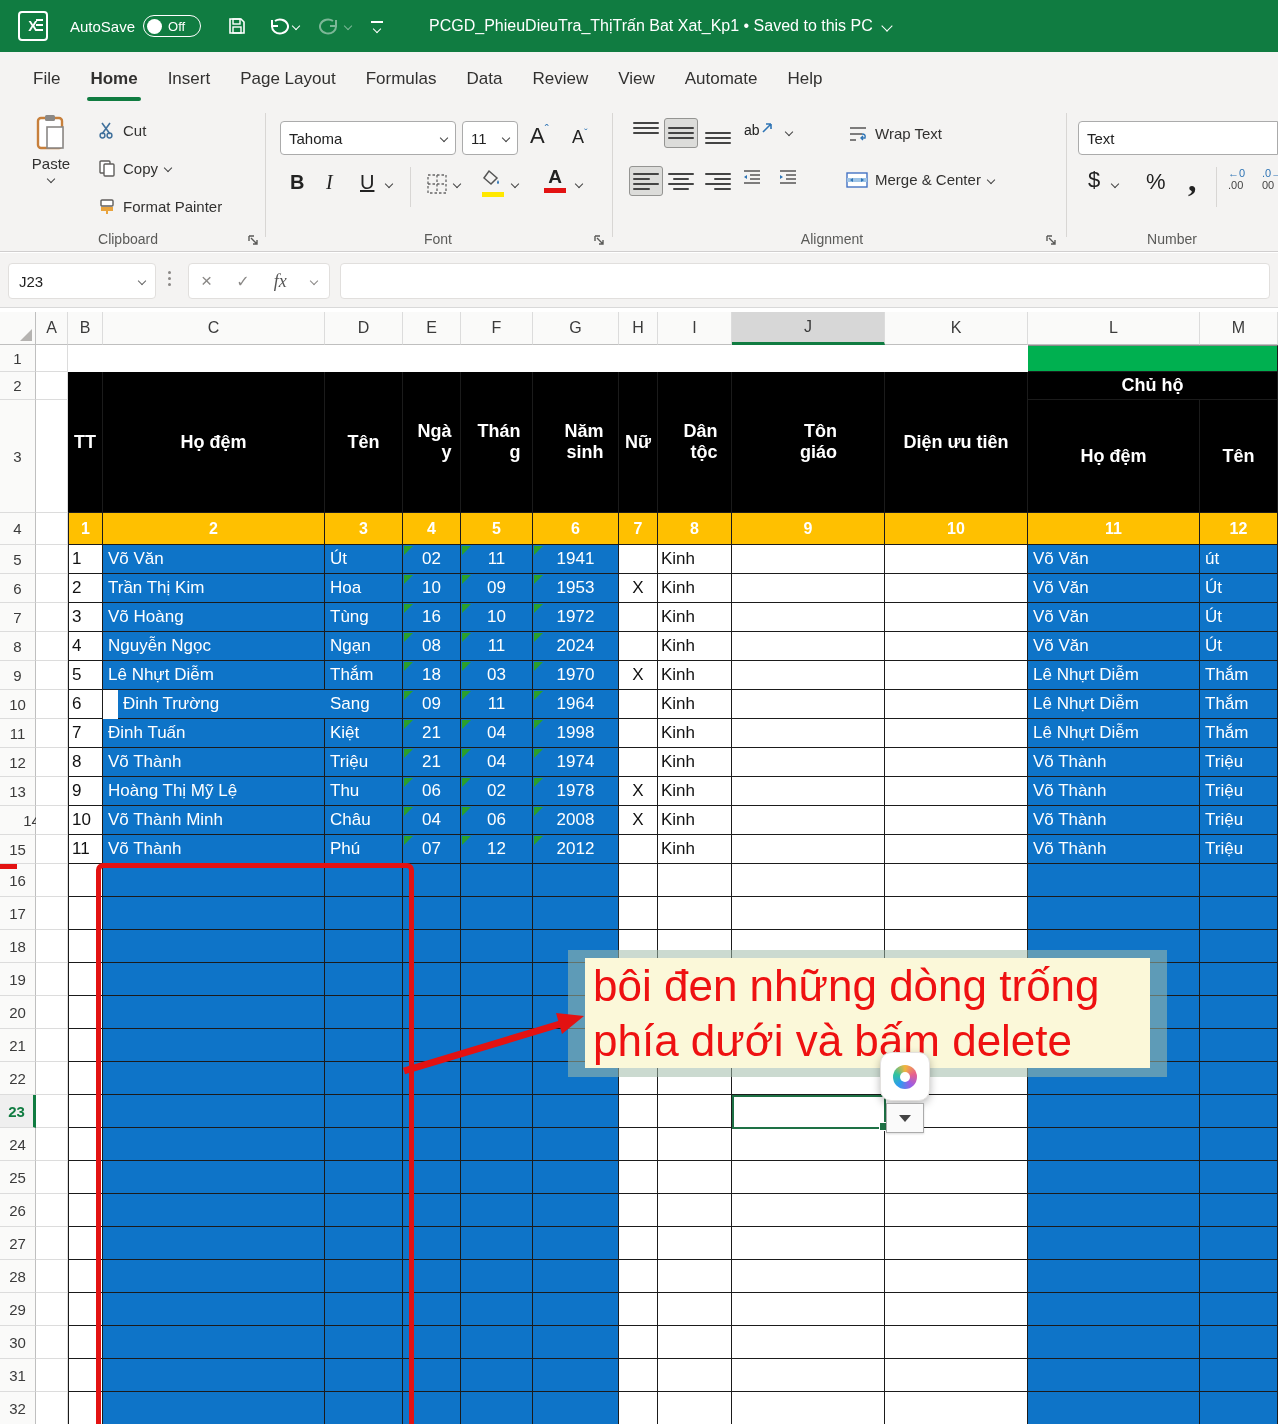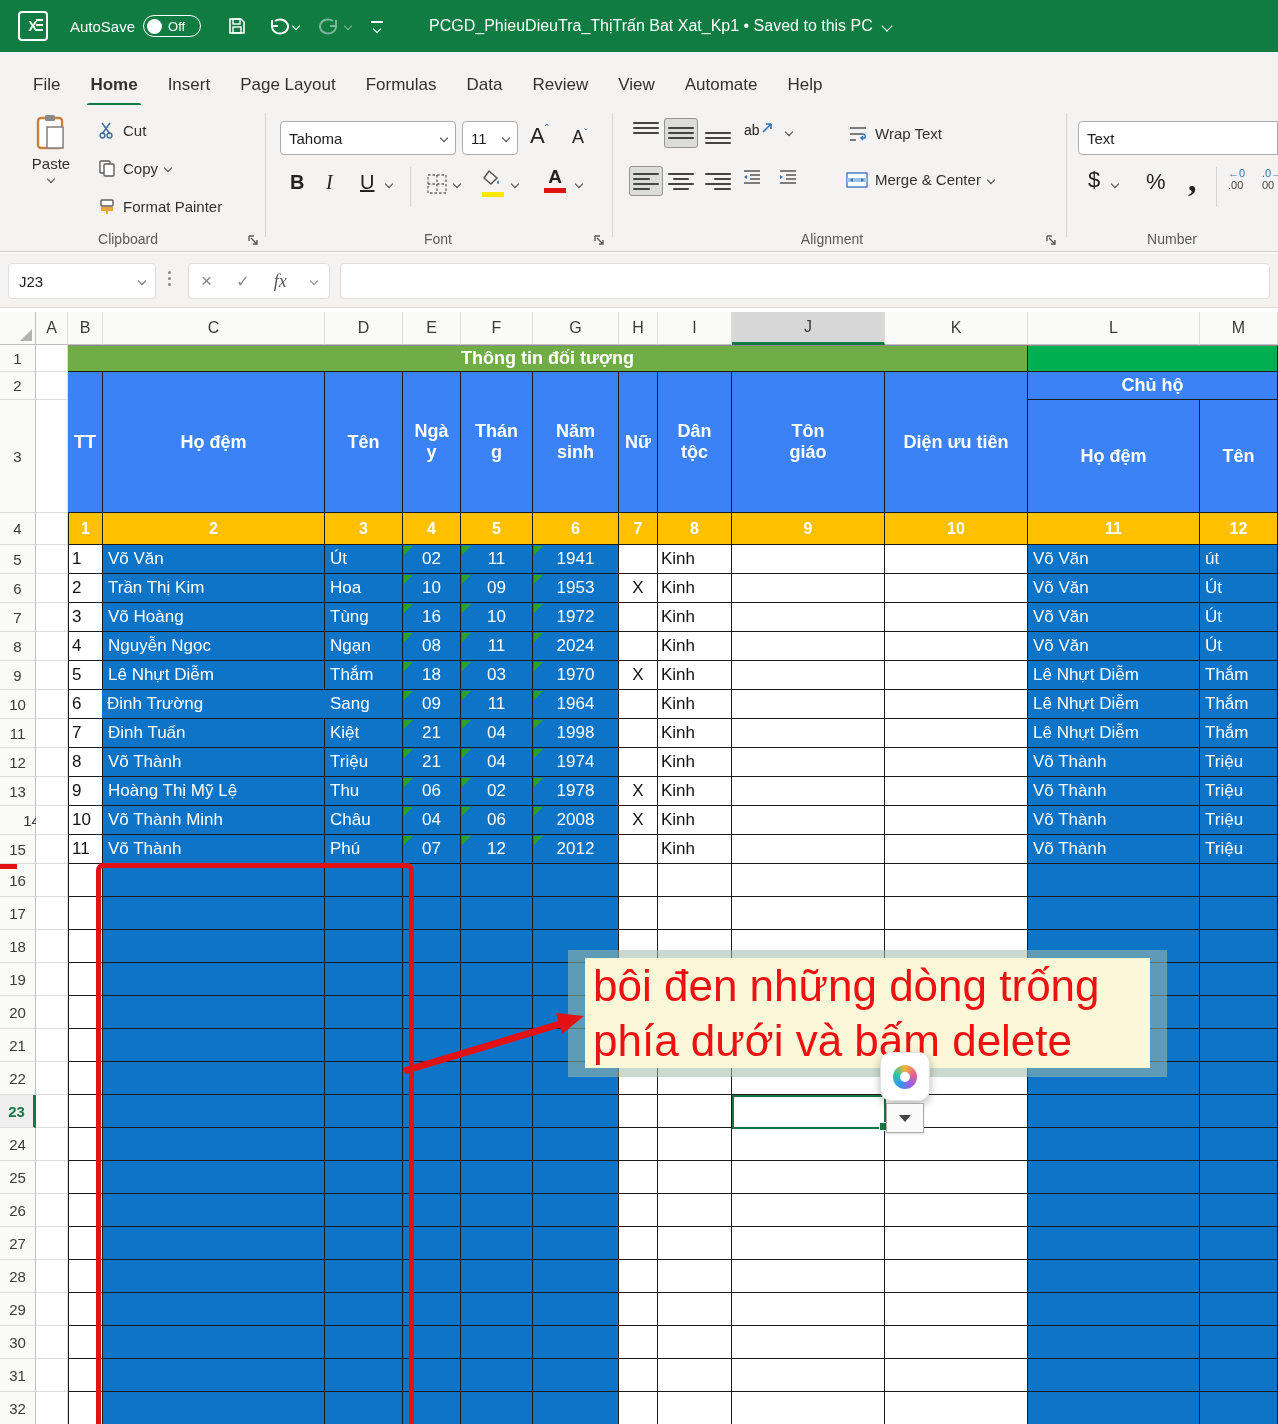--- a/index.html
+++ b/index.html
@@ -15,21 +15,21 @@
   .toggle{width:58px;height:22px;border:1.5px solid #fff;border-radius:12px;display:flex;align-items:center;gap:6px;padding-left:3px;box-sizing:border-box;}
   .knob{width:15px;height:15px;border-radius:50%;background:#fff;}
   .toggle span{font-size:13px;}
   .qat{display:flex;align-items:center;gap:20px;margin-left:26px;}
   .qat svg{display:block;}
   .chev{display:inline-block;width:7px;height:7px;border-right:1.8px solid currentColor;border-bottom:1.8px solid currentColor;transform:rotate(45deg);}
   .chev.sm{width:5px;height:5px;}
   .dim{opacity:.45;}
   .doctitle{margin-left:46px;font-size:16px;display:flex;align-items:center;gap:10px;white-space:nowrap;}
   
-  .tabrow{left:0;top:52px;width:1278px;height:53px;background:#F4F3F2;display:flex;align-items:flex-end;padding-left:18px;box-sizing:border-box;}
+  .tabrow{left:0;top:52px;width:1278px;height:53px;background:#F4F3F2;display:flex;align-items:center;padding-left:18px;box-sizing:border-box;}
   .rtab{padding:10px 15px;font-size:17px;color:#323130;position:relative;cursor:pointer;}
   .rtab.active{font-weight:bold;}
   .rtab.active::after{content:"";position:absolute;left:12px;right:12px;bottom:-2px;height:4px;background:#107C41;border-radius:2px;}
   
   .ribbon{left:0;top:105px;width:1278px;height:147px;background:#F4F3F2;border-bottom:1px solid #D0CECE;box-sizing:border-box;}
   .gsep{position:absolute;top:8px;height:124px;width:1px;background:#D8D6D4;}
   .glabel{position:absolute;top:126px;font-size:14px;color:#5a5a58;width:120px;text-align:center;}
   .launcher{position:absolute;top:128px;width:14px;height:14px;color:#5a5a58;}
   .btncol{position:absolute;display:flex;flex-direction:column;align-items:center;color:#323130;}
   .smallitem{position:absolute;display:flex;align-items:center;gap:7px;font-size:15px;color:#323130;}
@@ -63,21 +63,21 @@
   .cell{position:absolute;box-sizing:border-box;border-right:1px solid #1b1b1b;border-bottom:1px solid #1b1b1b;
         font-size:17px;display:flex;align-items:center;overflow:hidden;}
   .cell.blue{background:#0E74C8;color:#fff;padding-left:5px;}
   .cell.bluec{background:#0E74C8;color:#fff;justify-content:center;padding-left:0;}
   .cell.white{background:#fff;color:#111;padding-left:3px;}
   .cell.whitec{background:#fff;color:#111;justify-content:center;padding-left:0;}
   .cell.bleft{border-left:1px solid #1b1b1b;}
   .acell{position:absolute;box-sizing:border-box;border-right:1px solid #DCDCDC;border-bottom:1px solid #DCDCDC;background:#fff;}
   .tri{position:absolute;left:1px;top:1px;width:0;height:0;border-top:9px solid #2BA02B;border-right:9px solid transparent;}
   .hcell{position:absolute;box-sizing:border-box;border-right:1px solid #1b1b1b;border-bottom:1px solid #1b1b1b;
-         display:flex;align-items:center;justify-content:center;text-align:center;color:#fff;font-weight:bold;font-size:18px;background:#3b82f6;}
+         display:flex;align-items:center;justify-content:center;text-align:right;color:#fff;font-weight:bold;font-size:18px;background:#000000;}
   .banner{position:absolute;box-sizing:border-box;border-top:1px solid #8a8a8a;border-bottom:1px solid #1b1b1b;border-right:1px solid #1b1b1b;
           display:flex;align-items:center;justify-content:center;color:#fff;font-weight:bold;font-size:18px;}
   .orange{position:absolute;box-sizing:border-box;border-right:1px solid #1b1b1b;border-bottom:1px solid #1b1b1b;background:#FFC000;
           color:#fff;font-weight:bold;font-size:16px;display:flex;align-items:center;justify-content:center;}
   .redrect{position:absolute;left:96px;top:551px;width:308px;height:557px;border:5px solid #E31212;border-radius:7px;z-index:6;}
   .reddash{position:absolute;left:0;top:552px;width:17px;height:5px;background:#E31212;z-index:6;}
   .halo{position:absolute;left:568px;top:638px;width:599px;height:127px;background:rgba(160,188,170,.55);z-index:7;}
   .note{position:absolute;left:585px;top:646px;width:565px;height:110px;background:#FBF8D9;z-index:8;
         color:#EE1111;font-size:44px;line-height:55px;padding-left:8px;box-sizing:border-box;white-space:nowrap;}
   .selcell{position:absolute;left:732px;top:783px;width:154px;height:34px;border:2px solid #1E7145;box-sizing:border-box;z-index:5;background:transparent;}
@@ -331,21 +331,20 @@
       <span style="font-size:16px">✓</span>
       <span style="font-style:italic;font-family:'Liberation Serif',serif;font-size:18px;color:#555">fx</span>
       <span class="chev sm"></span>
     </div>
     <div class="whitebox fxinput"></div>
   </div>
 
   <div class="abs sheet" id="sheet">
     <div class="corner"></div>
 
-    <div class="banner" style="left:68px;top:33px;width:960px;height:27px;background:#70AD47">Thông tin đối tượng</div>
     <div class="banner" style="left:1028px;top:33px;width:250px;height:27px;background:#00B050"></div>
 
     <div class="hcell bleft" style="left:68px;top:60px;width:35px;height:141px">TT</div>
     <div class="hcell" style="left:103px;top:60px;width:222px;height:141px">Họ đệm</div>
     <div class="hcell" style="left:325px;top:60px;width:78px;height:141px">Tên</div>
     <div class="hcell" style="left:403px;top:60px;width:58px;height:141px">
         <span style="width:40px;word-break:break-all">Ngày</span>
       </div>
     <div class="hcell" style="left:533px;top:60px;width:86px;height:141px">
         <span style="width:56px">Năm sinh</span>
@@ -508,21 +507,21 @@
       <div class="cell bluec" style="left: 403px; top: 349px; width: 58px; height: 29px;">18<span class="tri"></span></div>
       <div class="cell bluec" style="left: 461px; top: 349px; width: 72px; height: 29px;">03<span class="tri"></span></div>
       <div class="cell bluec" style="left: 533px; top: 349px; width: 86px; height: 29px;">1970<span class="tri"></span></div>
       <div class="cell whitec" style="left: 619px; top: 349px; width: 39px; height: 29px;">X</div>
       <div class="cell white" style="left: 658px; top: 349px; width: 74px; height: 29px;">Kinh</div>
       <div class="cell white" style="left: 732px; top: 349px; width: 153px; height: 29px;"></div>
       <div class="cell white" style="left: 885px; top: 349px; width: 143px; height: 29px;"></div>
       <div class="cell blue" style="left: 1028px; top: 349px; width: 172px; height: 29px;">Lê Nhựt Diễm</div>
       <div class="cell blue" style="left: 1200px; top: 349px; width: 78px; height: 29px;">Thắm</div>
       <div class="cell white bleft" style="left: 68px; top: 378px; width: 35px; height: 29px;">6</div>
-      <div class="cell blue" style="left: 102px; top: 378px; width: 246px; height: 29px;">Đinh Trường</div>
+      <div class="cell blue" style="left: 118px; top: 378px; width: 246px; height: 29px;">Đinh Trường</div>
       <div class="cell blue" style="left: 325px; top: 378px; width: 78px; height: 29px;">Sang</div>
       <div class="cell bluec" style="left: 403px; top: 378px; width: 58px; height: 29px;">09<span class="tri"></span></div>
       <div class="cell bluec" style="left: 461px; top: 378px; width: 72px; height: 29px;">11<span class="tri"></span></div>
       <div class="cell bluec" style="left: 533px; top: 378px; width: 86px; height: 29px;">1964<span class="tri"></span></div>
       <div class="cell whitec" style="left: 619px; top: 378px; width: 39px; height: 29px;"></div>
       <div class="cell white" style="left: 658px; top: 378px; width: 74px; height: 29px;">Kinh</div>
       <div class="cell white" style="left: 732px; top: 378px; width: 153px; height: 29px;"></div>
       <div class="cell white" style="left: 885px; top: 378px; width: 143px; height: 29px;"></div>
       <div class="cell blue" style="left: 1028px; top: 378px; width: 172px; height: 29px;">Lê Nhựt Diễm</div>
       <div class="cell blue" style="left: 1200px; top: 378px; width: 78px; height: 29px;">Thắm</div>

